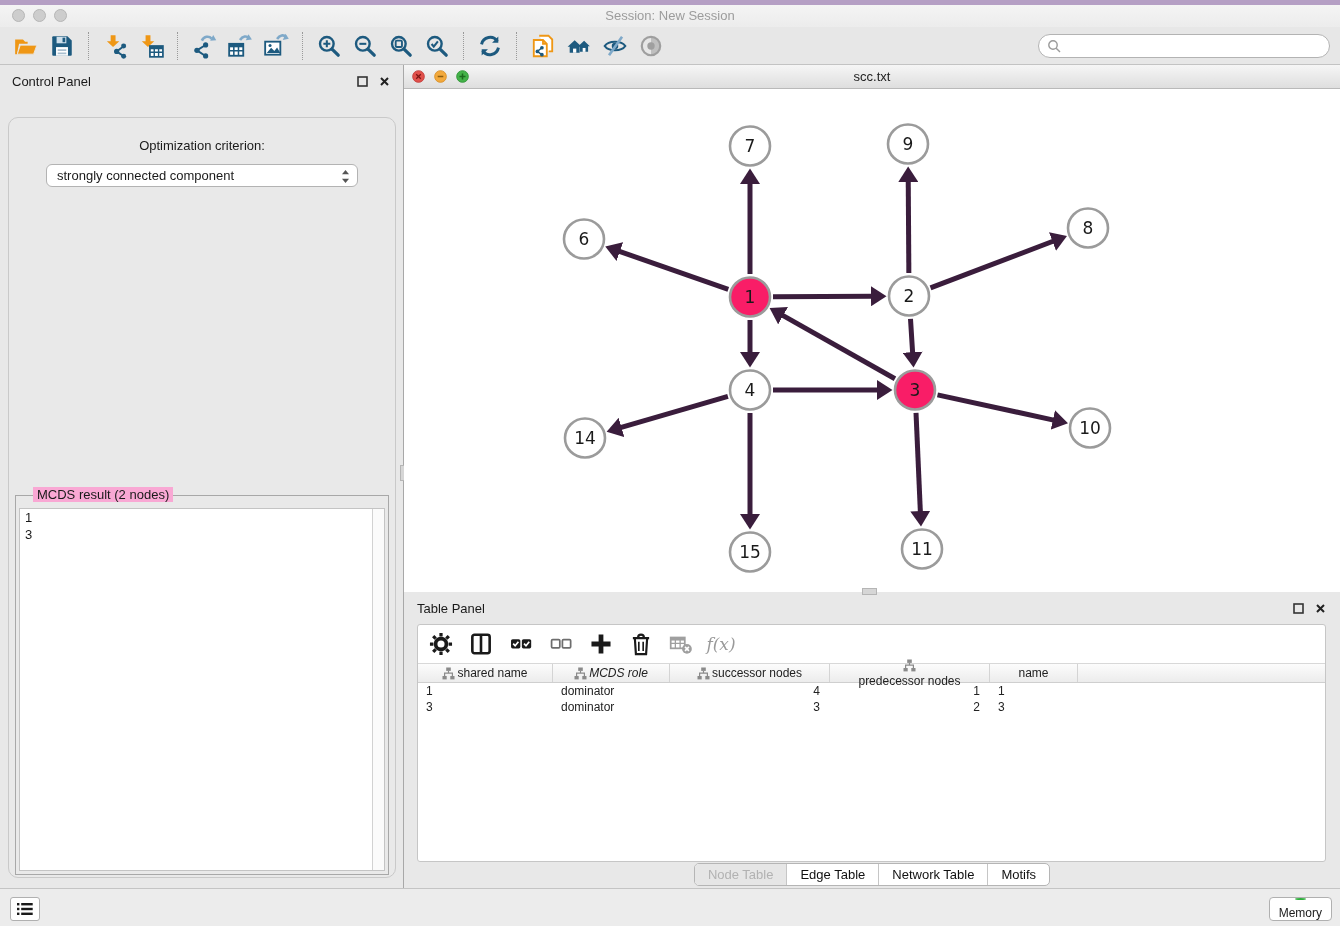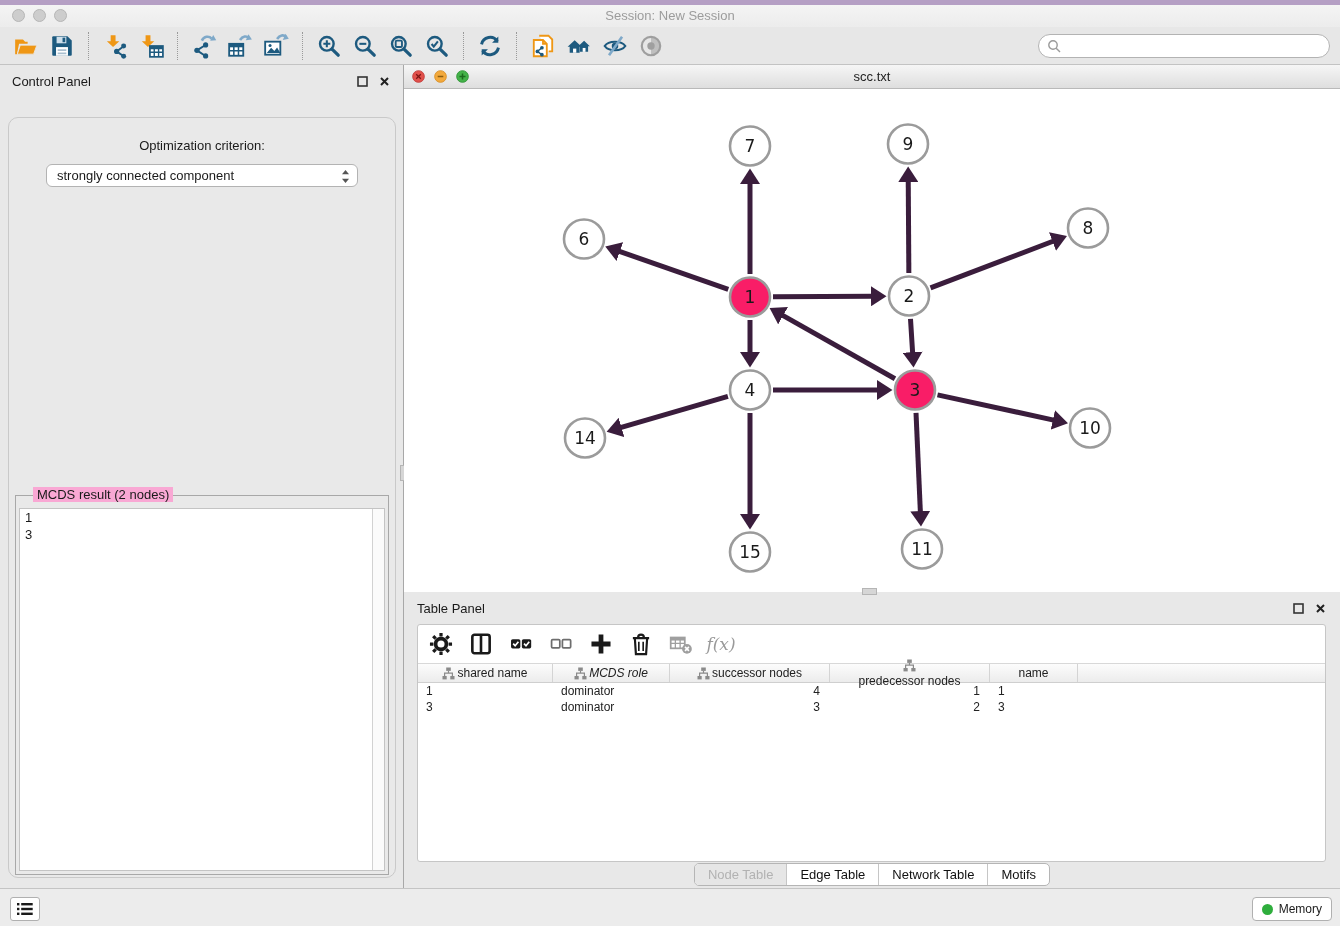--- a/index.html
+++ b/index.html
@@ -99,21 +99,21 @@
   .tp-tabs { position:absolute; left:0; right:0; bottom:2px; display:flex; justify-content:center; }
 
   
   .statusbar { position:absolute; left:0; top:888px; width:1340px; height:38px;
     background:#ececec; border-top:1px solid #c4c4c4; }
   .status-left-btn { position:absolute; left:10px; top:8px; width:30px; height:24px;
     background:#fff; border:1px solid #b0b0b0; border-radius:3px;
     display:flex; align-items:center; justify-content:center; }
   .memory-btn { position:absolute; right:8px; top:8px; height:24px;
     background:#fff; border:1px solid #b0b0b0; border-radius:4px;
-    display:flex; align-items:center; gap:6px; padding:0 9px; font-size:12px; }
+    display:flex; align-items:center; gap:6px; padding:0 9px; font-size:12px;flex-direction:column; }
   .mem-dot { width:11px; height:11px; border-radius:50%; }
 </style>
 </head>
 <body>
 
 <div class="app">
 
   <div class="top-accent" id="top-accent" style="background: rgb(181, 159, 196);"></div>
 
   <div class="titlebar">

